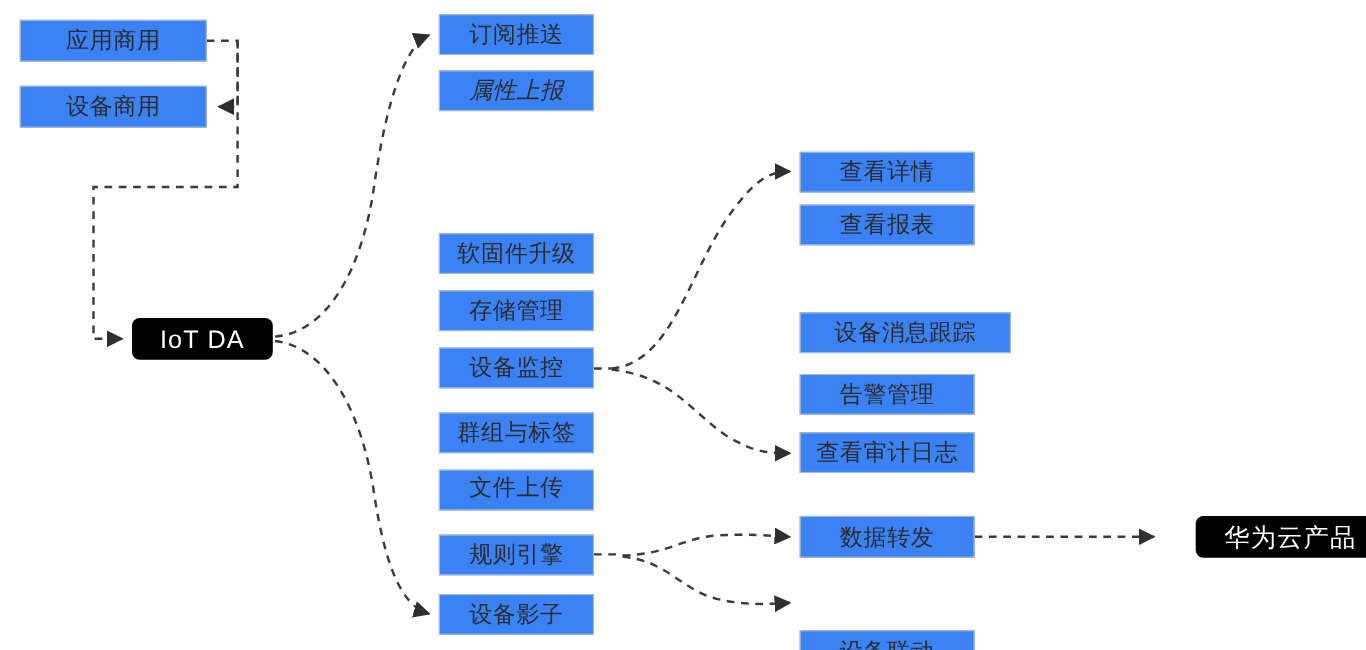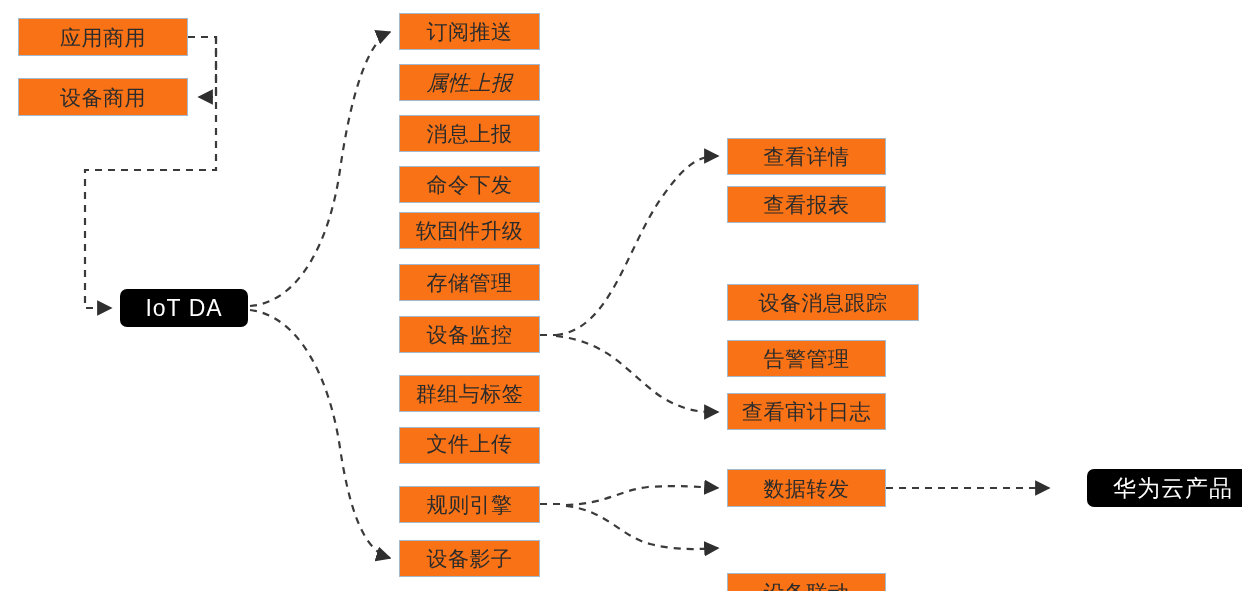--- a/index.html
+++ b/index.html
@@ -29,21 +29,21 @@
     position: absolute;
     box-sizing: border-box;
     display: flex;
     align-items: center;
     justify-content: center;
     text-align: center;
     white-space: nowrap;
     letter-spacing: 0.5px;
   }
   .node-plain {
-    background: #f97316;
+    background: #3b82f6;
     border: 1px solid #a3bace;
     color: #2b2b2b;
     font-size: 21px;
     line-height: 1;
   }
   .node-accent {
     background: #000000;
     border-radius: 7px;
     color: #ffffff;
     font-size: 23px;
@@ -88,22 +88,20 @@
     </g>
   </svg>
 
   <div class="node node-plain" style="left:18px;  top:18px;  width:170px; height:38px;">应用商用</div>
   <div class="node node-plain" style="left:18px;  top:78px;  width:170px; height:38px;">设备商用</div>
 
   <div class="node node-accent" style="left:120px; top:289px; width:128px; height:38px;">IoT DA</div>
 
   <div class="node node-plain" style="left:399px; top:13px;  width:141px; height:37px;">订阅推送</div>
   <div class="node node-plain" style="left:399px; top:64px;  width:141px; height:37px;font-style:italic;">属性上报</div>
-  <div class="node node-plain" style="left:399px; top:115px; width:141px; height:37px;">消息上报</div>
-  <div class="node node-plain" style="left:399px; top:166px; width:141px; height:37px;">命令下发</div>
   <div class="node node-plain" style="left:399px; top:212px; width:141px; height:37px;">软固件升级</div>
   <div class="node node-plain" style="left:399px; top:264px; width:141px; height:37px;">存储管理</div>
   <div class="node node-plain" style="left:399px; top:316px; width:141px; height:37px;">设备监控</div>
   <div class="node node-plain" style="left:399px; top:375px; width:141px; height:37px;">群组与标签</div>
   <div class="node node-plain" style="left:399px; top:427px; width:141px; height:37px;font-family:Liberation Mono, monospace;">文件上传</div>
   <div class="node node-plain" style="left:399px; top:486px; width:141px; height:37px;">规则引擎</div>
   <div class="node node-plain" style="left:399px; top:540px; width:141px; height:37px;">设备影子</div>
 
   <div class="node node-plain" style="left:727px; top:138px; width:159px; height:37px;">查看详情</div>
   <div class="node node-plain" style="left:727px; top:186px; width:159px; height:37px;">查看报表</div>

